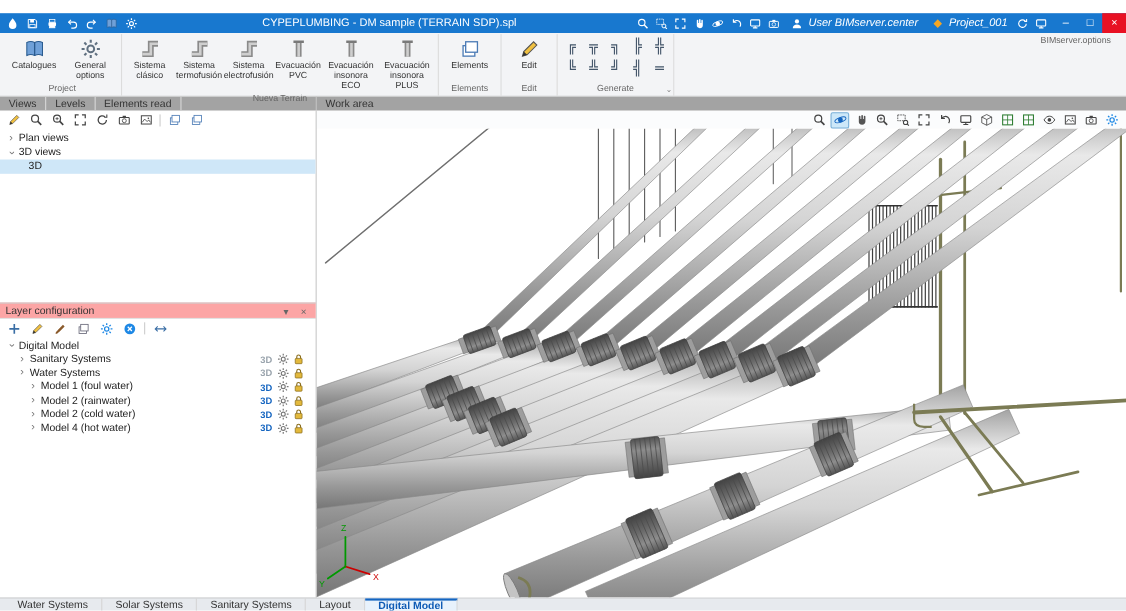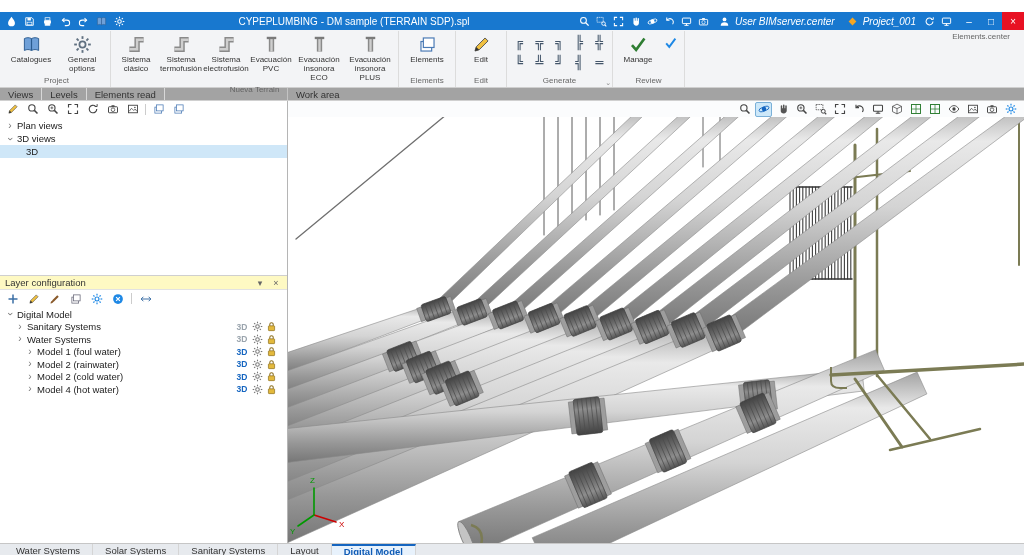--- a/index.html
+++ b/index.html
@@ -50,21 +50,21 @@
   .ticon{width:17px;height:15px;display:flex;align-items:center;justify-content:center;border:1px solid transparent;border-radius:2px;color:#444;}
   .ticon svg{width:12px;height:12px;}
   .ticon.active{background:#cde8f9;border-color:#7ab0d8;}
   .tree1{height:158px;overflow:hidden;padding-top:2px;}
   .trow{height:13px;display:flex;align-items:center;gap:3px;padding-left:6px;font-size:9.5px;white-space:nowrap;}
   .trow.ind2{padding-left:26px;}
   .trow.sel{background:#cfe7f8;}
   .chev{display:inline-block;width:8px;color:#777;font-size:10px;line-height:1;text-align:center;}
   .chev.open{transform:rotate(90deg);}
   .grow{flex:1;}
-  .lc-header{height:15px;background:#fef9c3;border-top:1px solid #cfcfcf;border-bottom:1px solid #e2e2e2;display:flex;align-items:center;gap:4px;padding:0 5px;font-size:9.5px;color:#333;flex:0 0 auto;}
+  .lc-header{height:15px;background:#fca5a5;border-top:1px solid #cfcfcf;border-bottom:1px solid #e2e2e2;display:flex;align-items:center;gap:4px;padding:0 5px;font-size:9.5px;color:#333;flex:0 0 auto;}
   .lc-hicon{color:#666;font-size:9px;width:12px;text-align:center;}
   .lc-toolbar{height:17px;display:flex;align-items:center;gap:6px;padding:0 5px;flex:0 0 auto;}
   .lc-toolbar .ticon{width:15px;height:14px;}
   .tree2{flex:1;overflow:hidden;padding-top:1px;}
   .trow2{height:12.5px;display:flex;align-items:center;gap:3px;padding:0 10px 0 6px;font-size:9.5px;white-space:nowrap;}
   .trow2.ind1{padding-left:16px;}
   .trow2.ind2{padding-left:26px;}
   .badge3d{color:#1565c0;font-weight:bold;font-size:8.5px;width:14px;text-align:center;}
   .badge3d.dim{color:#9aa4ad;}
   .ric{width:11px;height:11px;color:#777;}
@@ -486,43 +486,25 @@
         <span class="gencell">╩</span>
         <span class="gencell">╝</span>
         <span class="gencell">╣</span>
         <span class="gencell">═</span>
       </div>
     </div>
     <div class="rlabel">Generate</div>
     <span class="launcher">⌄</span>
   </div>
 
+
+  <div class="rspacer"></div>
+
   <div class="rgroup">
-    <div class="rbuttons">
-      <div class="bigbtn narrow">
-        <span class="bicon" style="color:#2e7d32;">
-            <svg viewBox="0 0 16 16">
-              <use href="#i-check"></use>
-            </svg>
-          </span>
-        <span>Manage</span>
-      </div>
-      <span class="smallbtn" style="color:#1e88e5;">
-          <svg viewBox="0 0 16 16">
-            <use href="#i-check"></use>
-          </svg>
-        </span>
-    </div>
-    <div class="rlabel">Review</div>
-  </div>
-
-  <div class="rspacer"></div>
-
-  <div class="rgroup">
-    <div class="rlabel">Elements.center</div>
+    <div class="rlabel">BIMserver.options</div>
   </div>
 </div>
 
 
 <div class="subbar">
   <div class="left-tabs">
     <span class="ptab">Views</span>
     <span class="ptab">Levels</span>
     <span class="ptab">Elements read</span>
   </div>

